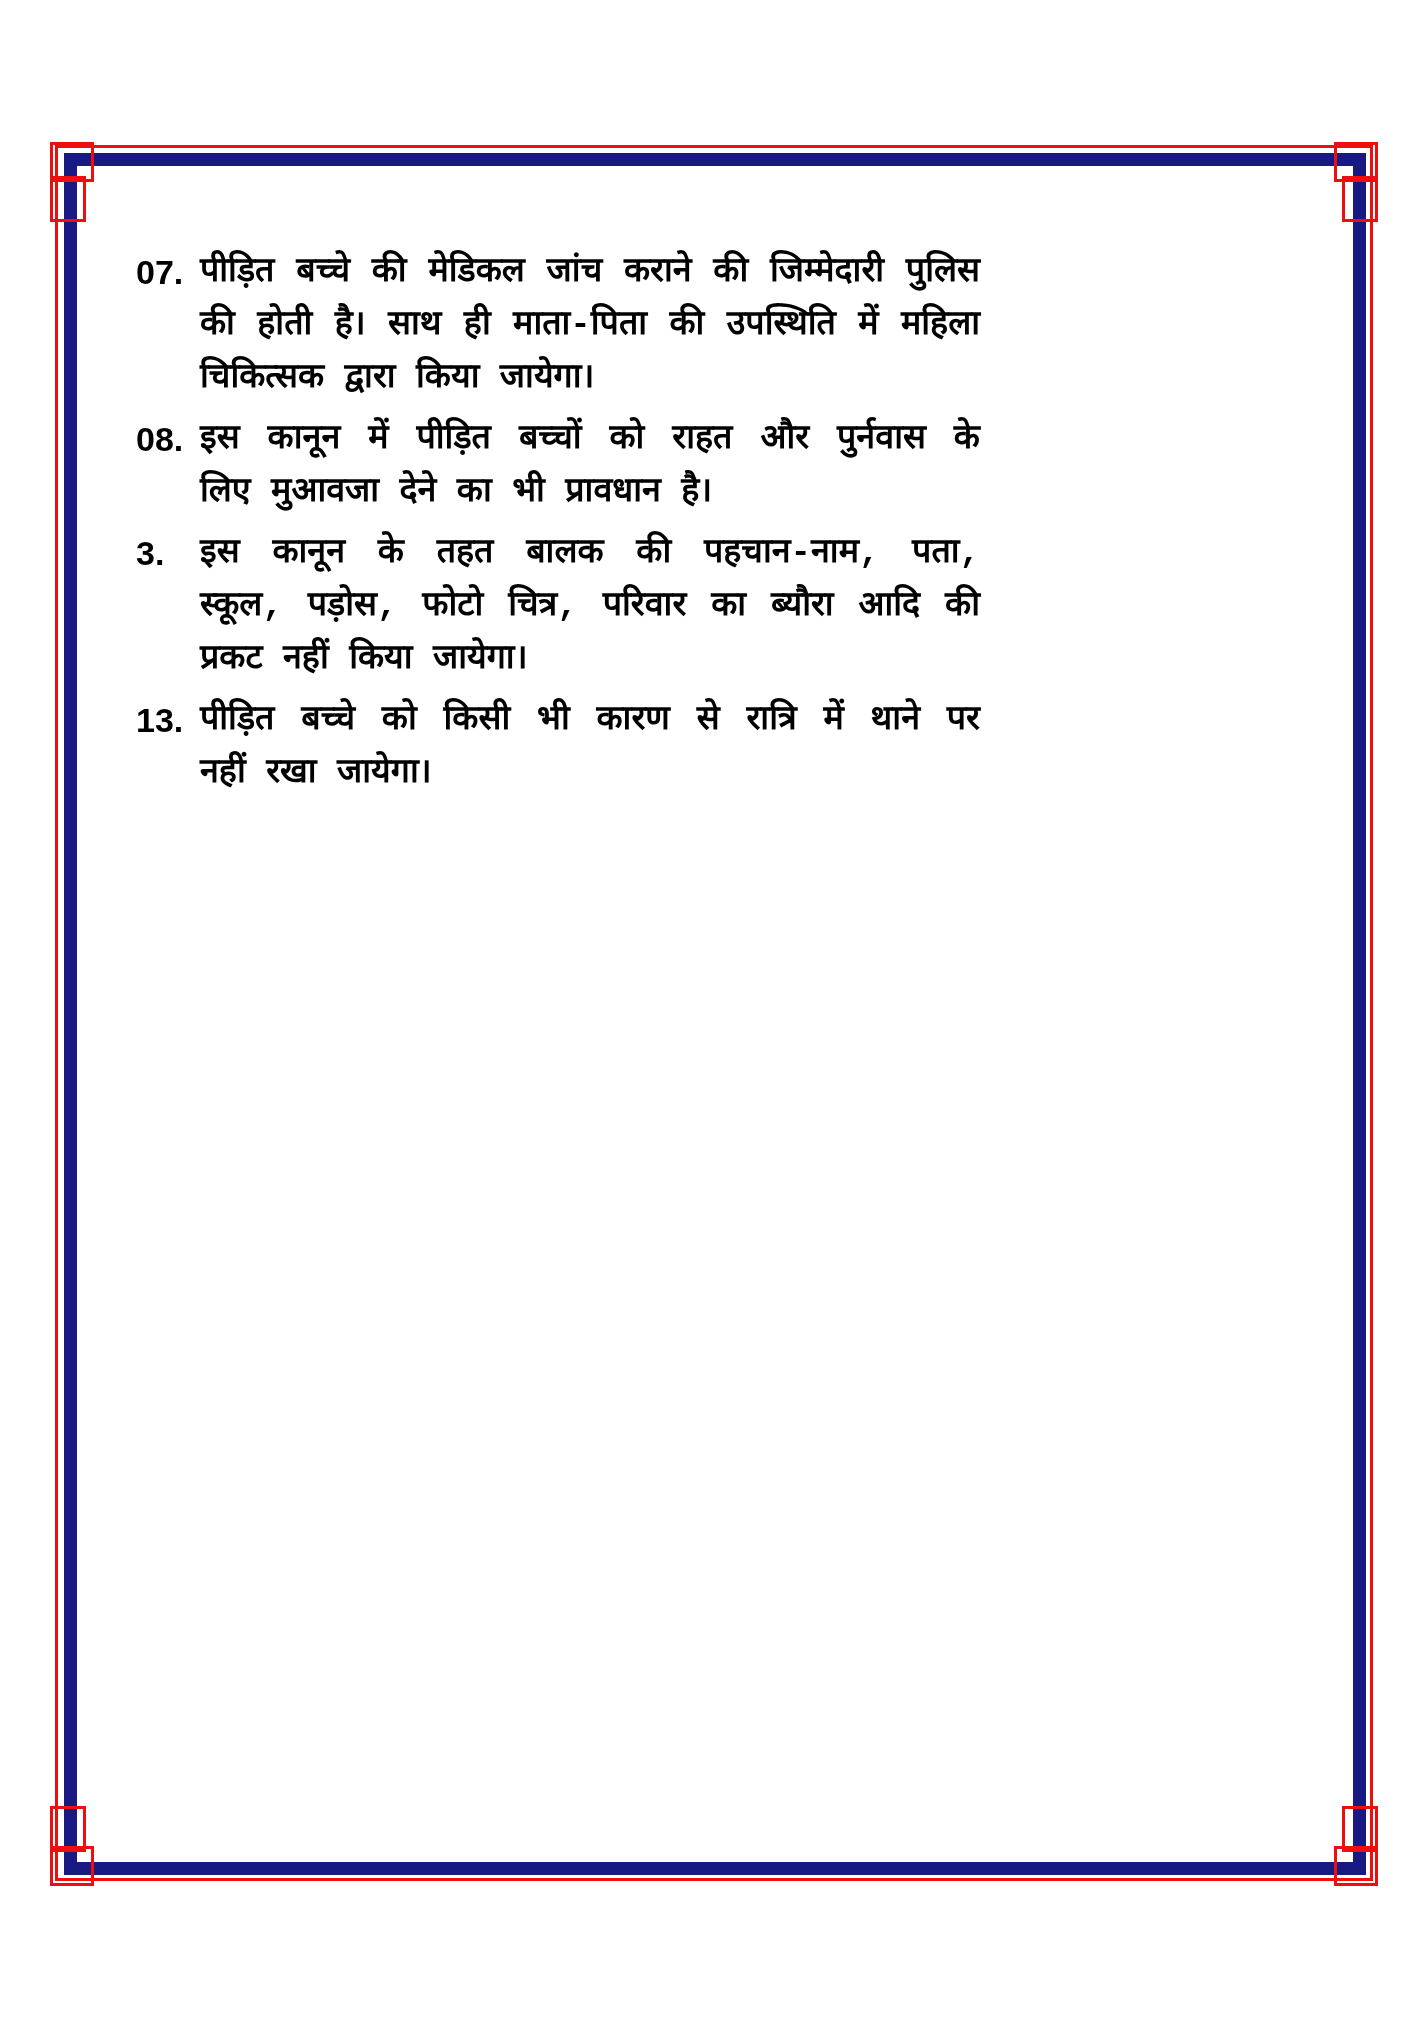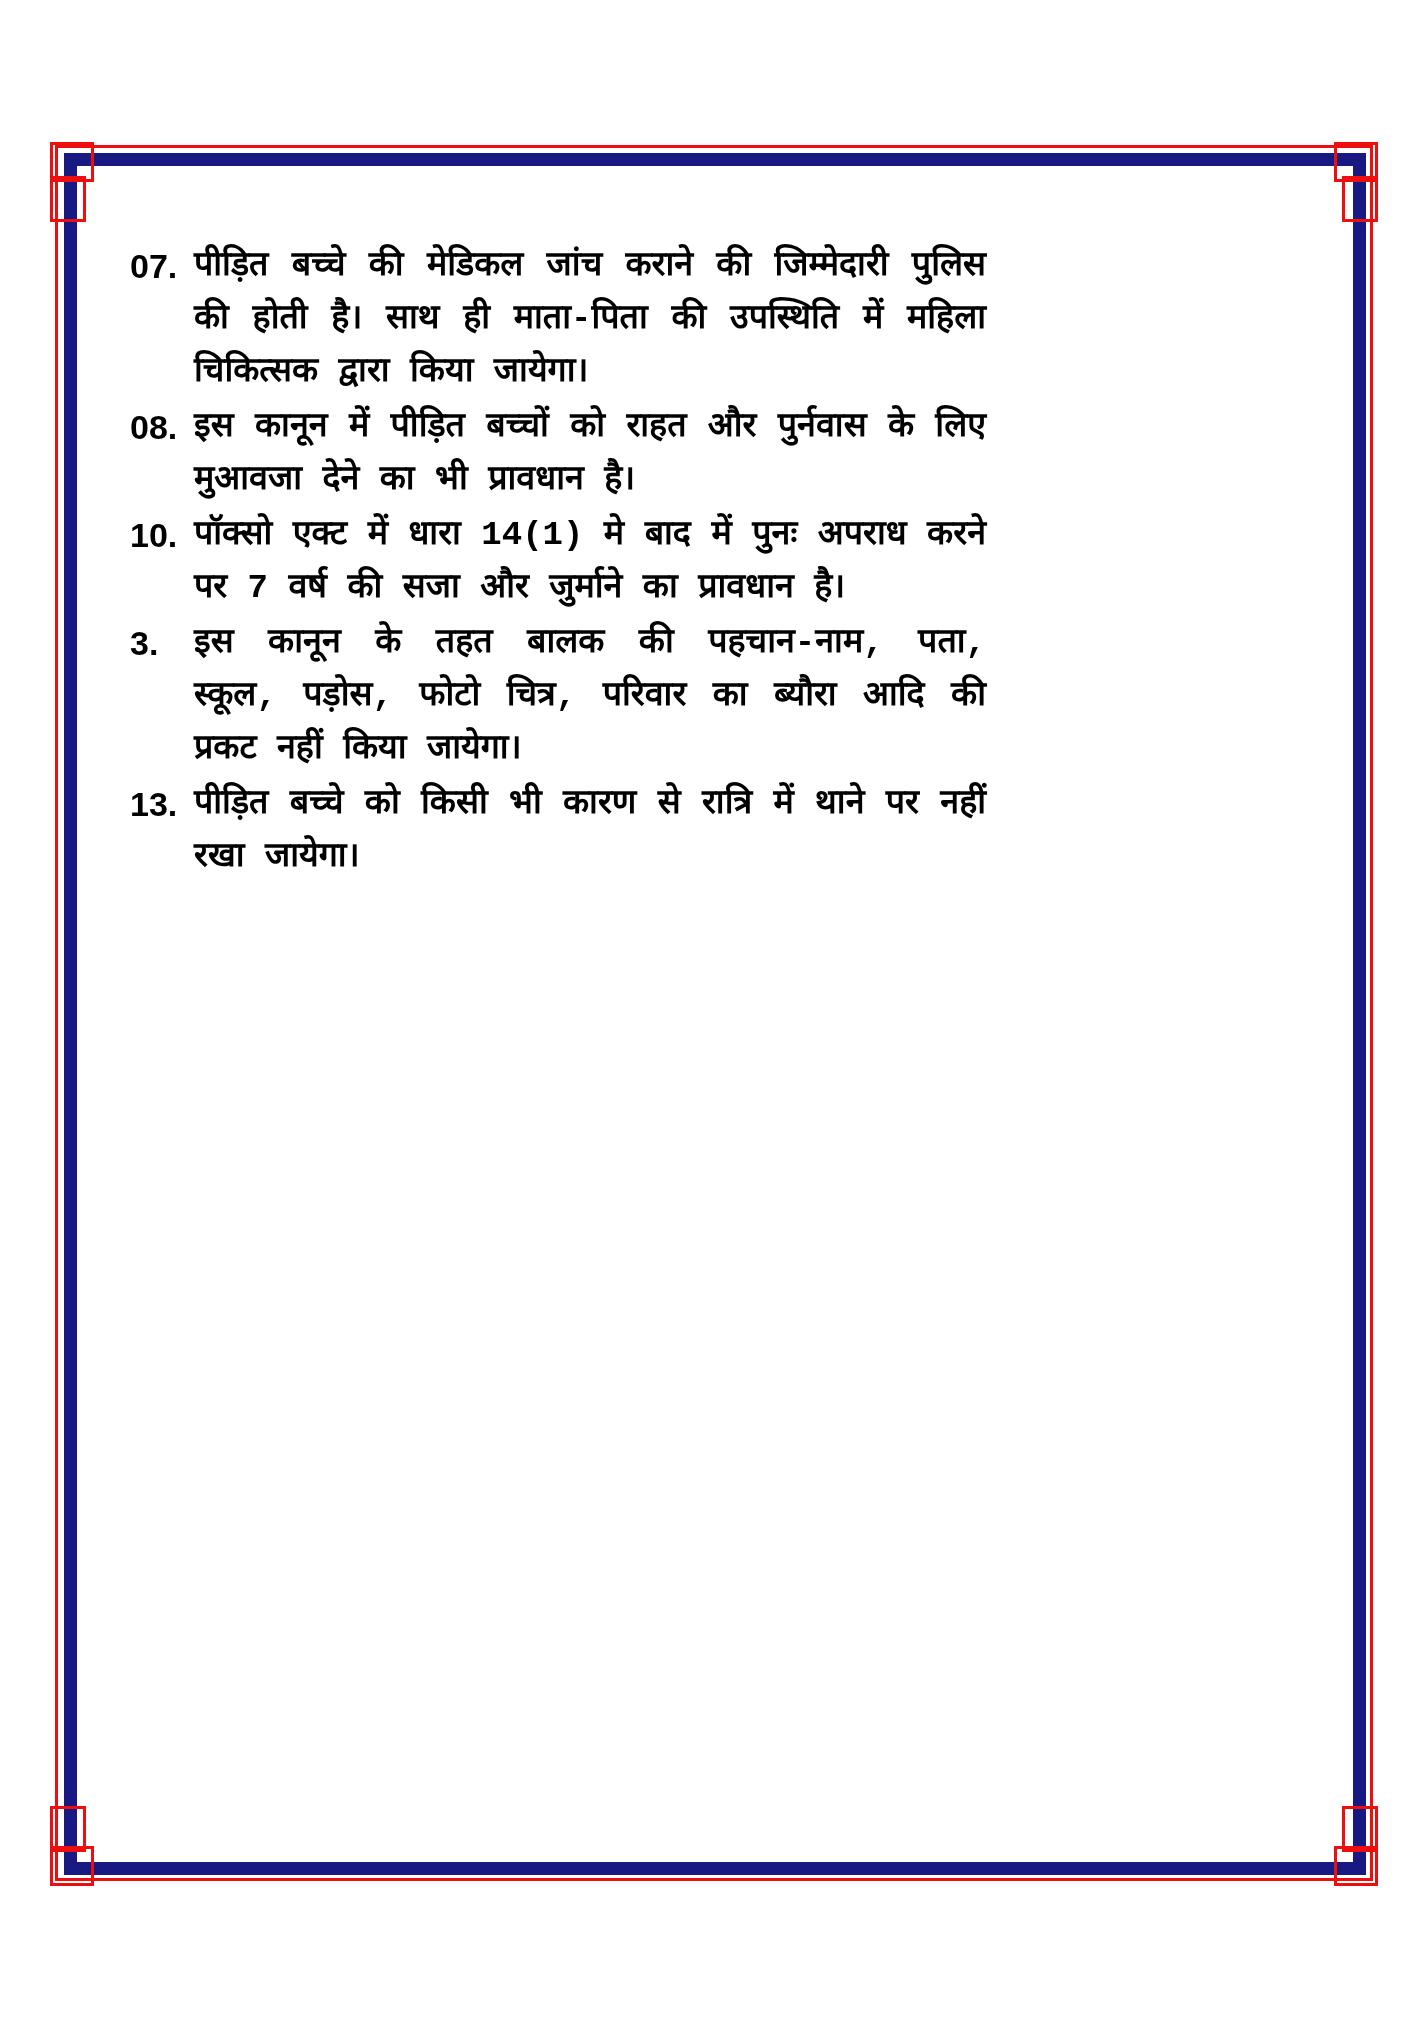--- a/index.html
+++ b/index.html
@@ -70,21 +70,21 @@
     list-style: none;
     z-index: 4;
     color: #000000;
     font-size: 34px;
     font-weight: bold;
     line-height: 53px;
   }
   .list li {
     display: flex;
     align-items: flex-start;
-    margin: 2px;
+    margin: 8px;
     padding: 0;
   }
   .list .num {
     flex: 0 0 64px;
     text-align: left;
   }
   .list .txt {
     flex: 1 1 auto;
     text-align: justify;
     text-justify: inter-word;
@@ -113,24 +113,20 @@
       <span class="num">07.</span>
       <span class="txt">पीड़ित बच्चे की मेडिकल जांच कराने की जिम्मेदारी पुलिस की होती है। साथ ही माता-पिता की उपस्थिति में महिला चिकित्सक द्वारा किया जायेगा।</span>
     </li>
 
     <li>
       <span class="num">08.</span>
       <span class="txt">इस कानून में पीड़ित बच्चों को राहत और पुर्नवास के लिए मुआवजा देने का भी प्रावधान है।</span>
     </li>
 
 
-    <li>
-      <span class="num">10.</span>
-      <span class="txt">पॉक्सो एक्ट में धारा 14(1) मे बाद में पुनः अपराध करने पर 7 वर्ष की सजा और जुर्माने का प्रावधान है।</span>
-    </li>
 
     <li>
       <span class="num">3.</span>
       <span class="txt">इस कानून के तहत बालक की पहचान-नाम, पता, स्कूल, पड़ोस, फोटो चित्र, परिवार का ब्यौरा आदि की प्रकट नहीं किया जायेगा।</span>
     </li>
 
 
     <li>
       <span class="num">13.</span>
       <span class="txt">पीड़ित बच्चे को किसी भी कारण से रात्रि में थाने पर नहीं रखा जायेगा।</span>

